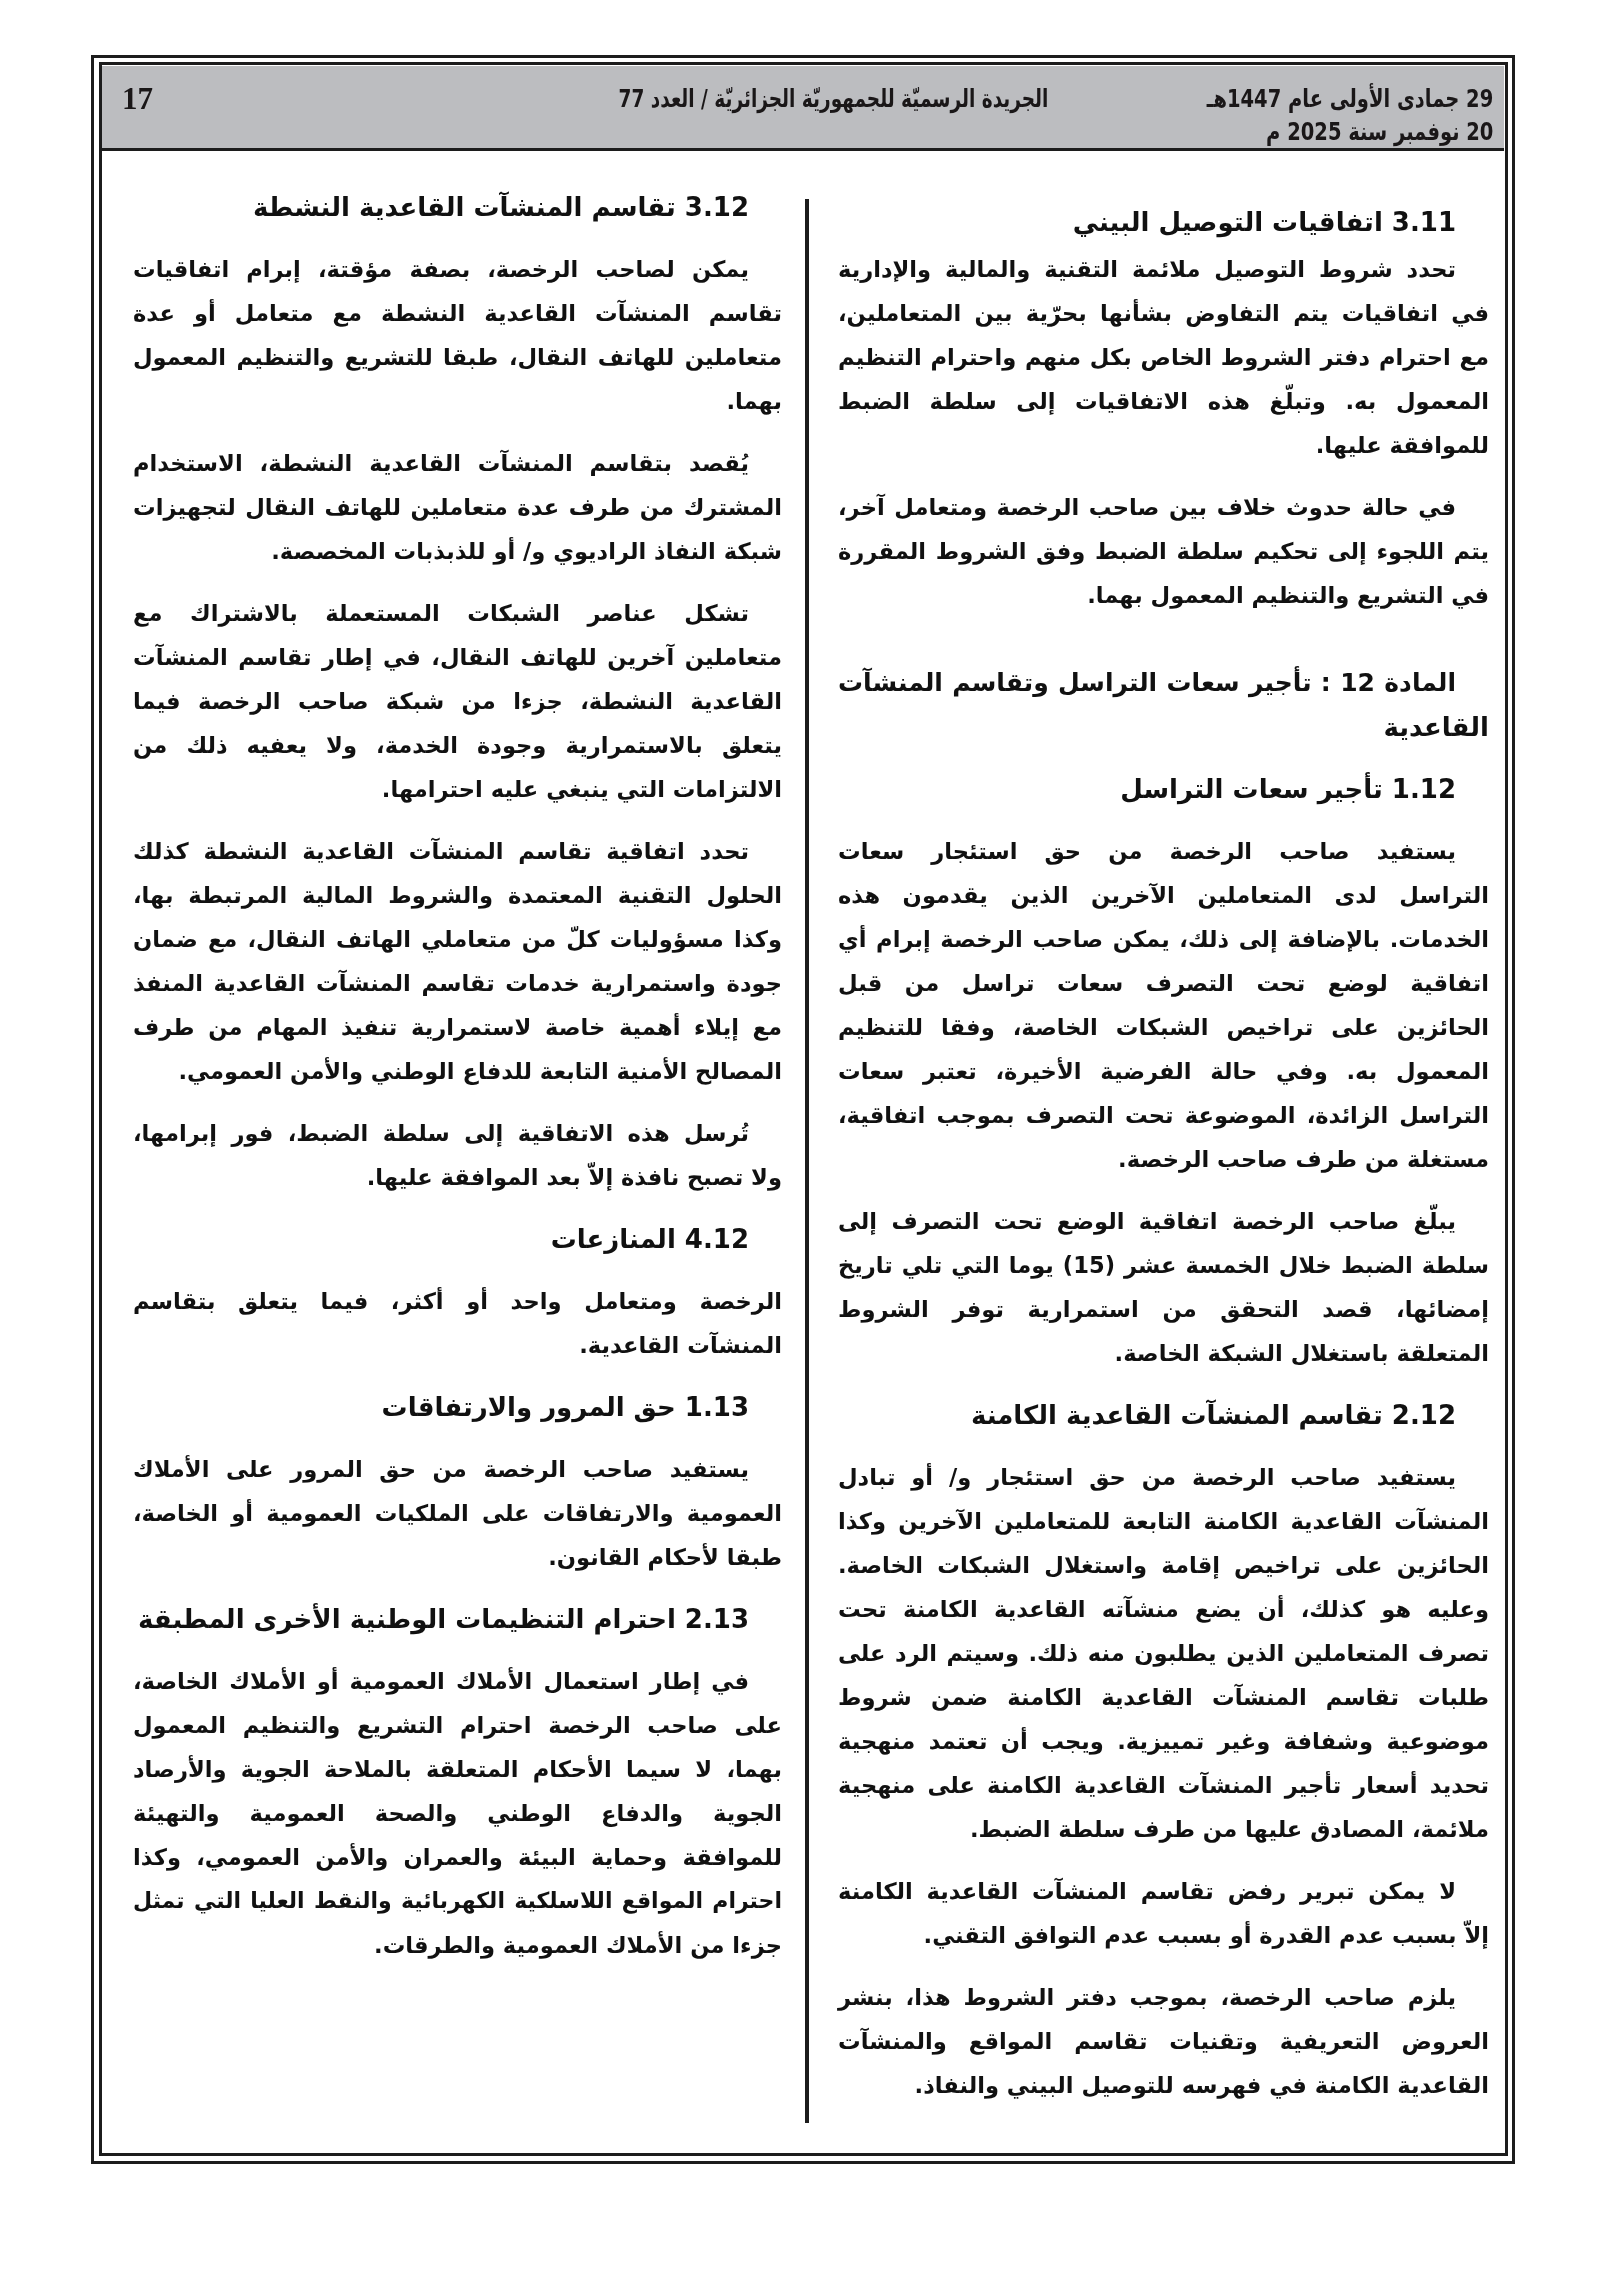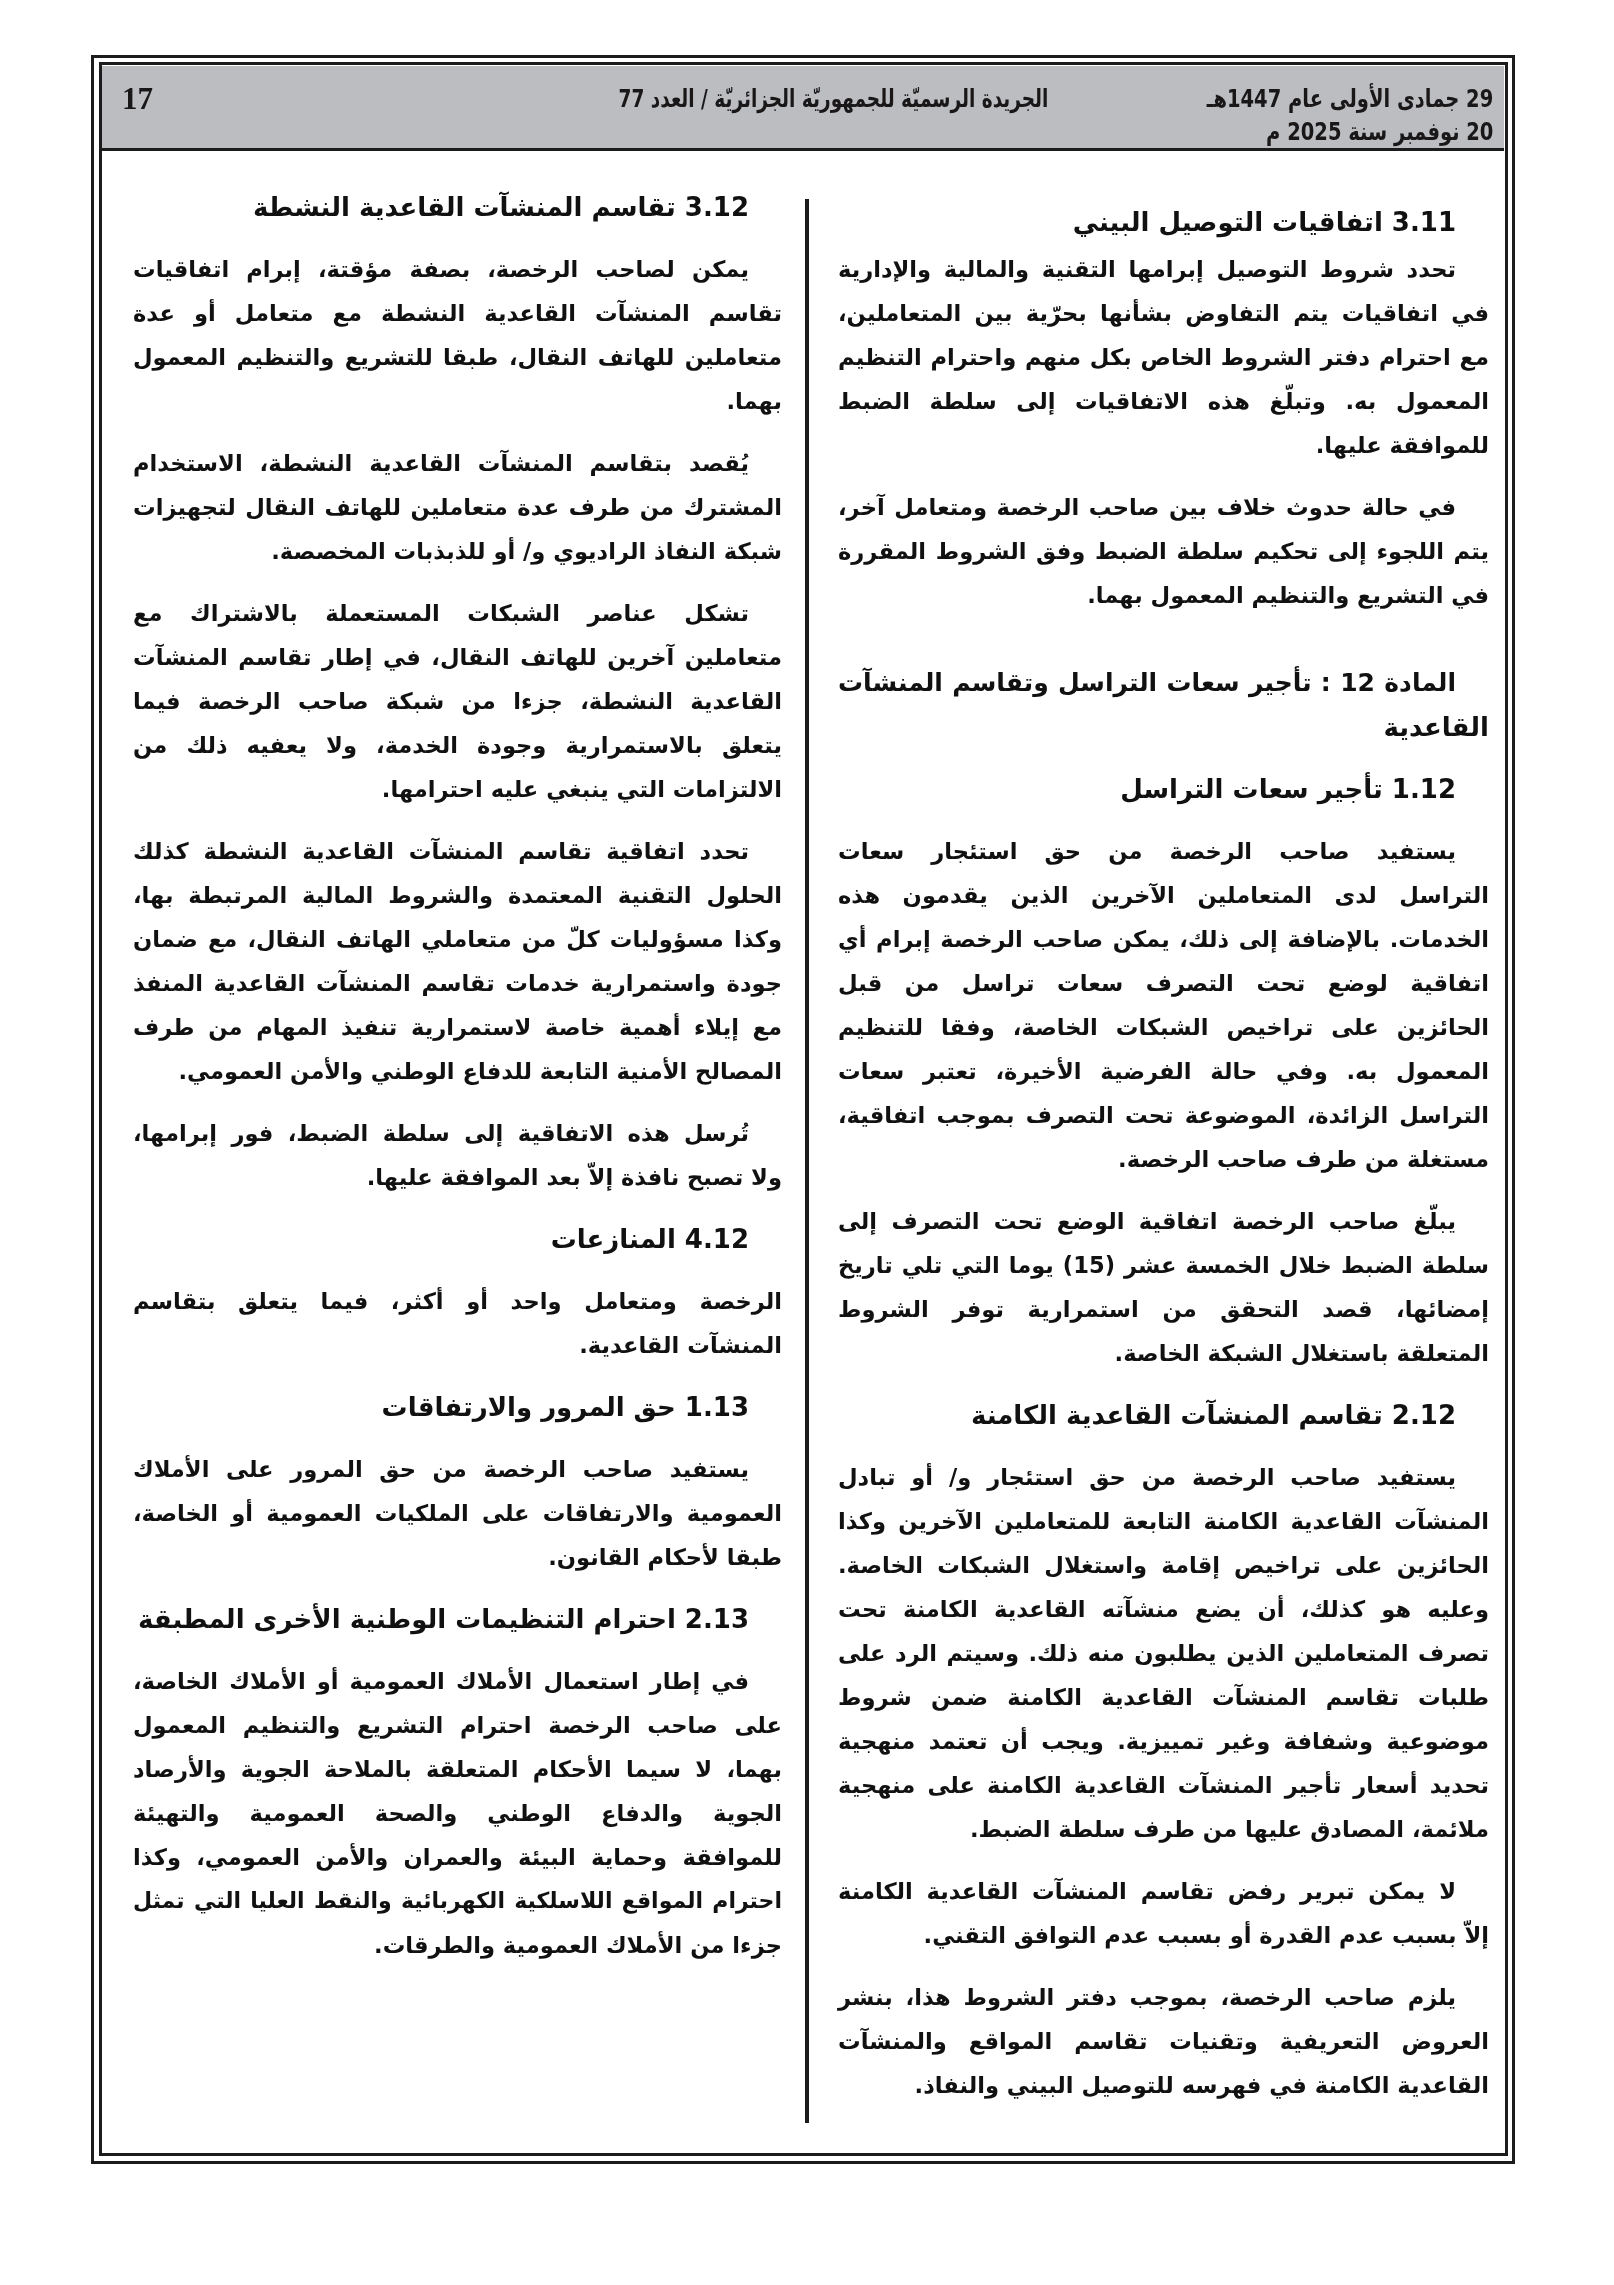--- a/index.html
+++ b/index.html
@@ -128,21 +128,21 @@
 <div class="hdr-text page-number">17</div>
 <div class="hdr-text gazette-title">الجريدة الرسميّة للجمهوريّة الجزائريّة / العدد 77</div>
 <div class="hdr-text date-line date-hijri">29 جمادى الأولى عام 1447هـ</div>
 <div class="hdr-text date-line date-gregorian">20 نوفمبر سنة 2025 م</div>
 
 <div class="column-divider"></div>
 
 <div class="column col-right">
     <div class="block section-heading fit">3.11 اتفاقيات التوصيل البيني</div>
     <div class="block paragraph">
-      <div class="line fit first">تحدد شروط التوصيل إبرامها التقنية والمالية والإدارية</div>
+      <div class="line fit first">تحدد شروط التوصيل ملائمة التقنية والمالية والإدارية</div>
       <div class="line fit">في اتفاقيات يتم التفاوض بشأنها بحرّية بين المتعاملين،</div>
       <div class="line fit">مع احترام دفتر الشروط الخاص بكل منهم واحترام التنظيم</div>
       <div class="line fit">المعمول به. وتبلّغ هذه الاتفاقيات إلى سلطة الضبط</div>
       <div class="line fit last">للموافقة عليها.</div>
     </div>
     <div class="block paragraph">
       <div class="line fit first">في حالة حدوث خلاف بين صاحب الرخصة ومتعامل آخر،</div>
       <div class="line fit">يتم اللجوء إلى تحكيم سلطة الضبط وفق الشروط المقررة</div>
       <div class="line fit last">في التشريع والتنظيم المعمول بهما.</div>
     </div>

